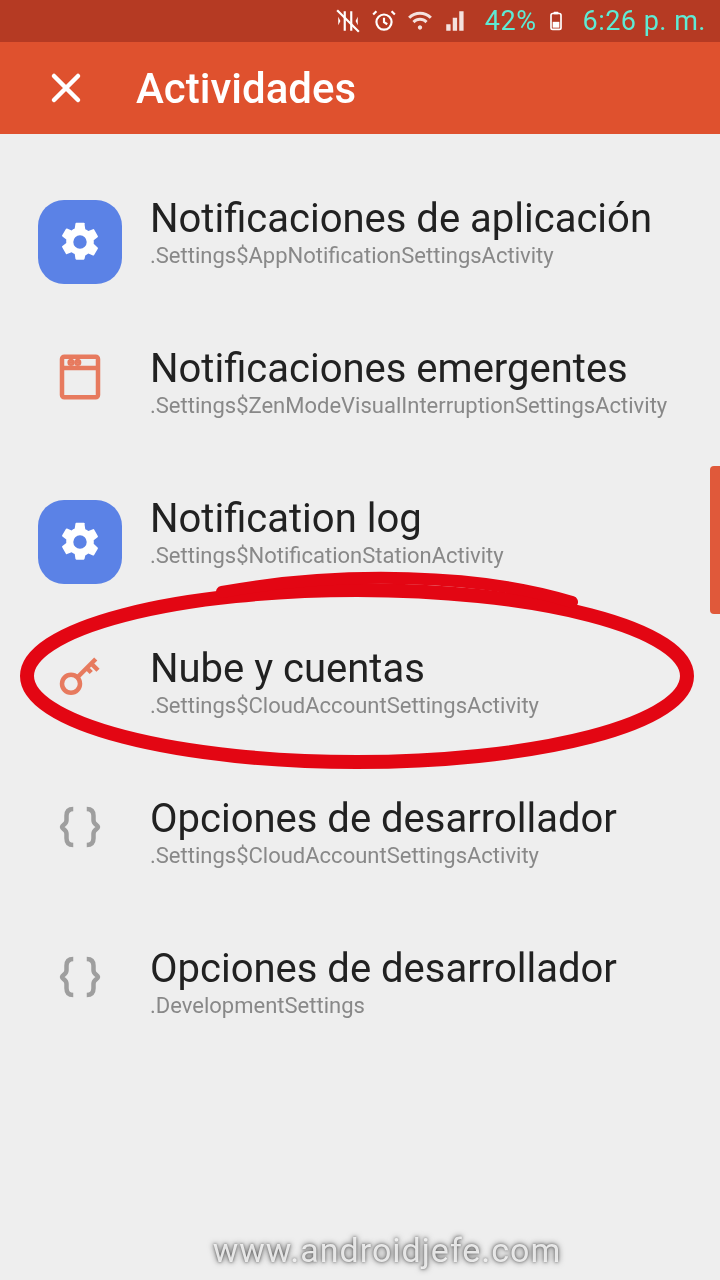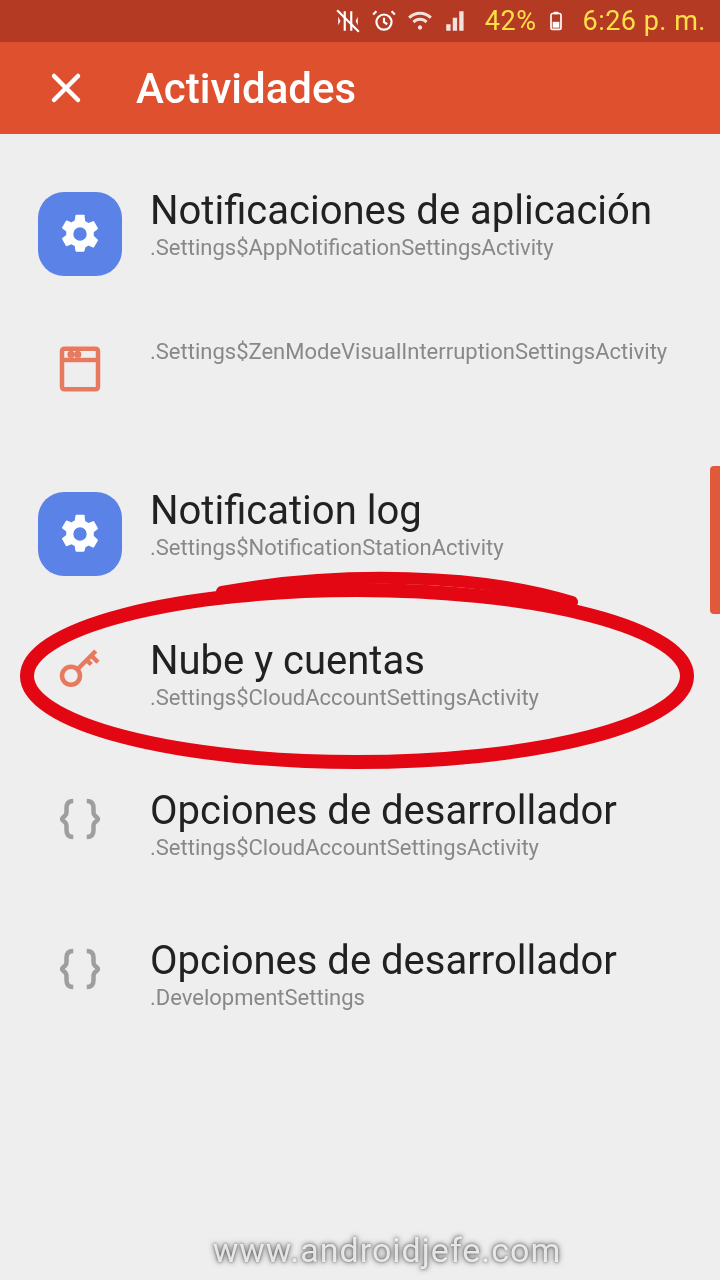--- a/index.html
+++ b/index.html
@@ -12,21 +12,21 @@
     position: relative;
   }
   .status-bar {
     width: 100%;
     height: 42px;
     background: #b53a23;
     display: flex;
     align-items: center;
     justify-content: flex-end;
     padding: 0 14px;
-    color: #fde047;
+    color: #5eead4;
     font-size: 26px;
     font-weight: 400;
   }
   .status-bar .icons {
     display: flex;
     align-items: center;
     gap: 10px;
   }
   .status-bar .icons span, .status-bar .icons svg { display:inline-flex; align-items:center;}
   .status-bar .batt-text, .status-bar .clock {
@@ -53,21 +53,21 @@
   .app-bar .title {
     font-size: 42px;
     font-weight: 500;
     margin-left: 40px;
   }
 
   .content {
     width: 100%;
     background: #eeeeee;
     position: relative;
-    padding: 30px 0 0 0;
+    padding: 38px 0 0 0;
   }
 
   .list-item {
     display: flex;
     align-items: flex-start;
     padding: 24px 30px 24px 30px;
     min-height: 150px;
     cursor: pointer;
     position: relative;
   }
@@ -212,20 +212,21 @@
   <div class="list-item">
     <div class="icon-slot outline-icon outline-orange">
       <svg viewBox="0 0 24 24" fill="none" stroke="currentColor" stroke-width="2">
           <rect x="4" y="3" width="16" height="18" rx="1"></rect>
           <line x1="4" y1="8" x2="20" y2="8"></line>
           <circle cx="8" cy="5.5" r="0.6" fill="currentColor"></circle>
           <circle cx="11" cy="5.5" r="0.6" fill="currentColor"></circle>
         </svg>
     </div>
     <div class="text-slot">
+      <div class="item-title">Notificaciones emergentes</div>
       <div class="item-sub">.Settings$ZenModeVisualInterruptionSettingsActivity</div>
     </div>
   </div>
 
   <div class="list-item">
     <div class="icon-slot">
       <div class="gear-squircle">
         <svg viewBox="0 0 24 24">
             <path fill="#fff" d="M19.14,12.94a7.07,7.07,0,0,0,.05-.94,7.07,7.07,0,0,0-.05-.94l2.03-1.58a.5.5,0,0,0,.12-.64l-1.92-3.32a.5.5,0,0,0-.61-.22l-2.39,1a7,7,0,0,0-1.62-.94l-.36-2.54A.5.5,0,0,0,13.9,2H10.1a.5.5,0,0,0-.49.42L9.25,5a7,7,0,0,0-1.62.94l-2.39-1a.5.5,0,0,0-.61.22L2.71,8.44a.5.5,0,0,0,.12.64l2.03,1.58a7.07,7.07,0,0,0-.05.94,7.07,7.07,0,0,0,.05.94L2.83,14.12a.5.5,0,0,0-.12.64l1.92,3.32a.5.5,0,0,0,.61.22l2.39-1a7,7,0,0,0,1.62.94l.36,2.54a.5.5,0,0,0,.49.42h3.8a.5.5,0,0,0,.49-.42L14.75,19a7,7,0,0,0,1.62-.94l2.39,1a.5.5,0,0,0,.61-.22l1.92-3.32a.5.5,0,0,0-.12-.64ZM12,15.5A3.5,3.5,0,1,1,15.5,12,3.5,3.5,0,0,1,12,15.5Z"></path>
           </svg>

